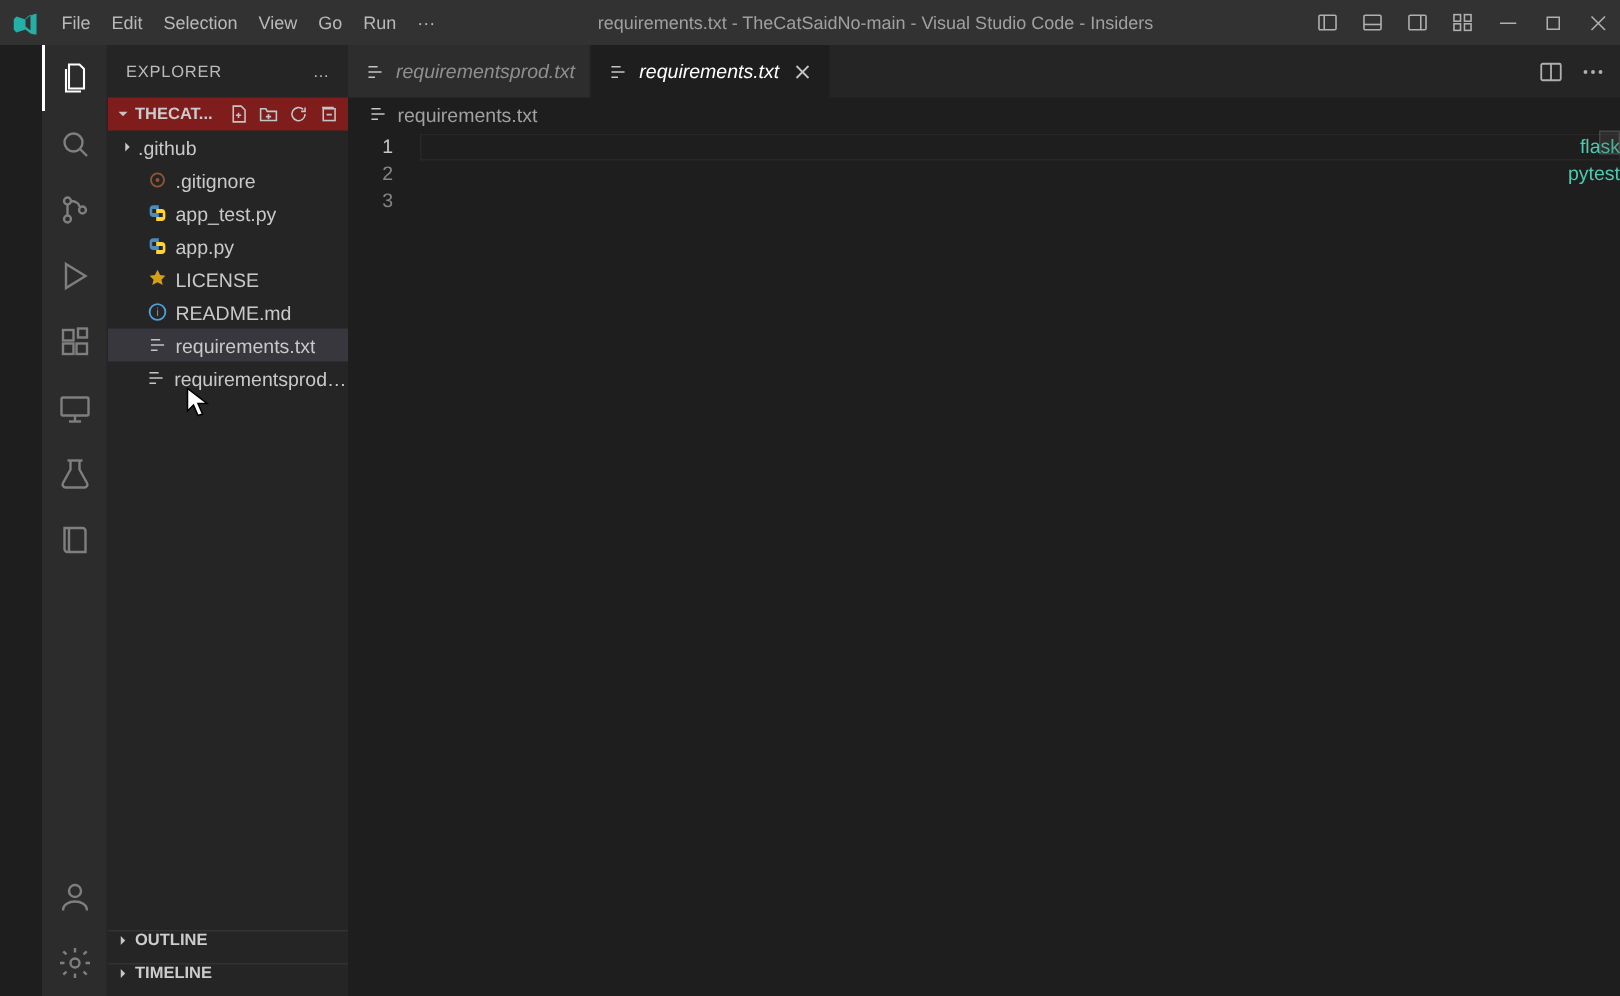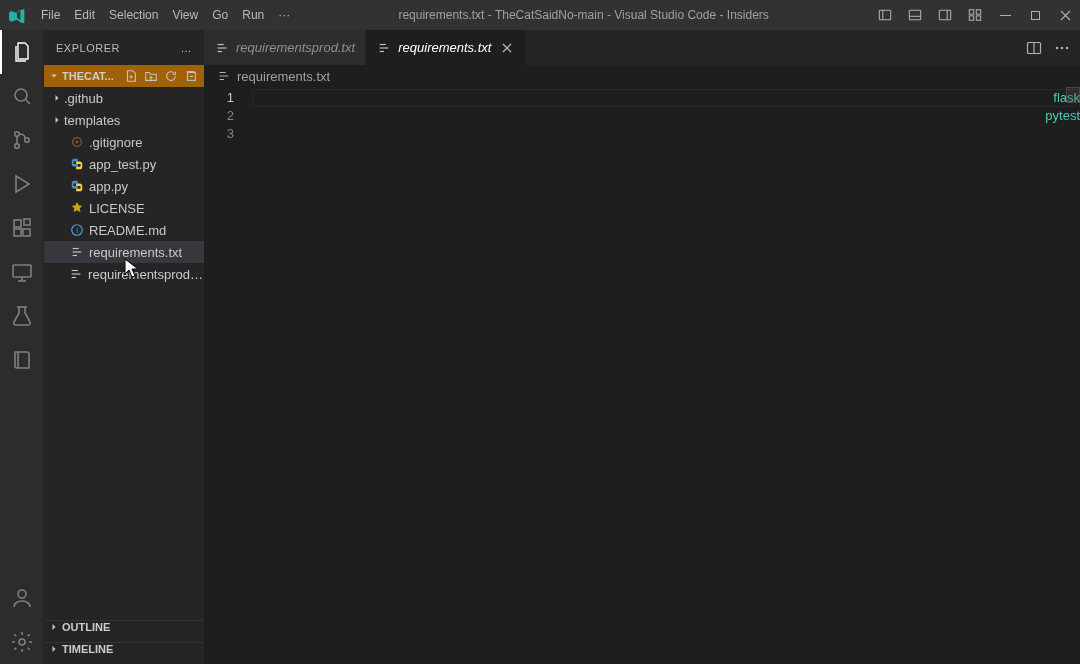--- a/index.html
+++ b/index.html
@@ -9,34 +9,34 @@
 .titlebar { height:30px; background:#323233; display:flex; align-items:center; font-size:12px; color:#b9b9b9; }
 .titlebar .logo { width:34px; display:flex; align-items:center; justify-content:center; }
 .titlebar .menu { display:flex; }
 .titlebar .menu-item { padding:0 7px; line-height:30px; cursor:default; }
 .titlebar .title { flex:1; text-align:center; color:#a0a0a0; font-size:12px; }
 .titlebar .winctrls { display:flex; margin-left:auto; }
 .titlebar .layout-btns { display:flex; }
 .titlebar .ctrl, .titlebar .lbtn { width:30px; height:30px; display:flex; align-items:center; justify-content:center; color:#b0b0b0; }
 
 
-.main { flex:1; display:flex; min-height:0; }
+.main { flex:1; display:flex; min-height:0;margin-left:28px; }
 
 
 .activitybar { width:44px; background:#2c2c2c; display:flex; flex-direction:column; align-items:center; border-right:1px solid #252525; }
 .act-item { width:44px; height:44px; display:flex; align-items:center; justify-content:center; color:#7f7f7f; position:relative; }
 .act-item.active { color:#ffffff; }
 .act-item.active::before { content:""; position:absolute; left:0; top:0; bottom:0; width:2px; background:#fff; }
 .act-spacer { flex:1; }
 
 
 .sidebar { width:160px; background:#252526; display:flex; flex-direction:column; font-size:13px; }
 .sidebar-header { height:35px; display:flex; align-items:center; padding:0 12px; color:#bbbbbb; font-size:11px; letter-spacing:.5px; }
 .sidebar-header .dots { margin-left:auto; color:#bbb; }
-.tree-header { height:22px; display:flex; align-items:center; padding-left:2px; font-size:11px; font-weight:700; color:#cccccc; background:#a16207; }
+.tree-header { height:22px; display:flex; align-items:center; padding-left:2px; font-size:11px; font-weight:700; color:#cccccc; background:#7f1d1d; }
 .tree-header .chev { width:16px; display:flex; justify-content:center; }
 .tree-header .actions { margin-left:auto; display:flex; gap:2px; padding-right:4px; }
 .tree-header .hact { width:18px; height:18px; display:flex; align-items:center; justify-content:center; color:#bbb; }
 .tree { flex:1; overflow:auto; }
 .node { height:22px; display:flex; align-items:center; padding-left:10px; font-size:13px; color:#c9c9c9; }
 .node.selected { background:#37373d; }
 .node .twisty { width:14px; display:flex; justify-content:center; color:#bfbfbf; }
 .node .icon { width:18px; display:flex; justify-content:center; margin-right:3px; }
 .node .label { white-space:nowrap; overflow:hidden; text-overflow:ellipsis; }
 .bottom-panels .panel { height:22px; display:flex; padding-left:2px; font-size:11px; font-weight:700; color:#cccccc; border-top:1px solid #333; }
@@ -251,28 +251,20 @@
     </div>
     <div class="tree" id="tree">
         <div class="node" style="padding-left: 6px;">
           <span class="twisty">
             <svg width="12" height="12" viewBox="0 0 16 16">
               <path fill="#c5c5c5" d="M6 4l4 4-4 4z"></path>
             </svg>
           </span>
           <span class="label">.github</span>
         </div>
-        <div class="node" style="padding-left: 6px;">
-          <span class="twisty">
-            <svg width="12" height="12" viewBox="0 0 16 16">
-              <path fill="#c5c5c5" d="M6 4l4 4-4 4z"></path>
-            </svg>
-          </span>
-          <span class="label">templates</span>
-        </div>
         <div class="node" style="padding-left: 10px;">
           <span class="twisty"></span>
           <span class="icon">
             <svg width="14" height="14" viewBox="0 0 16 16">
               <circle cx="8" cy="8" r="5" fill="none" stroke="#8f5536" stroke-width="1.4"></circle>
               <circle cx="8" cy="8" r="1.5" fill="#8f5536"></circle>
             </svg>
           </span>
           <span class="label">.gitignore</span>
         </div>

